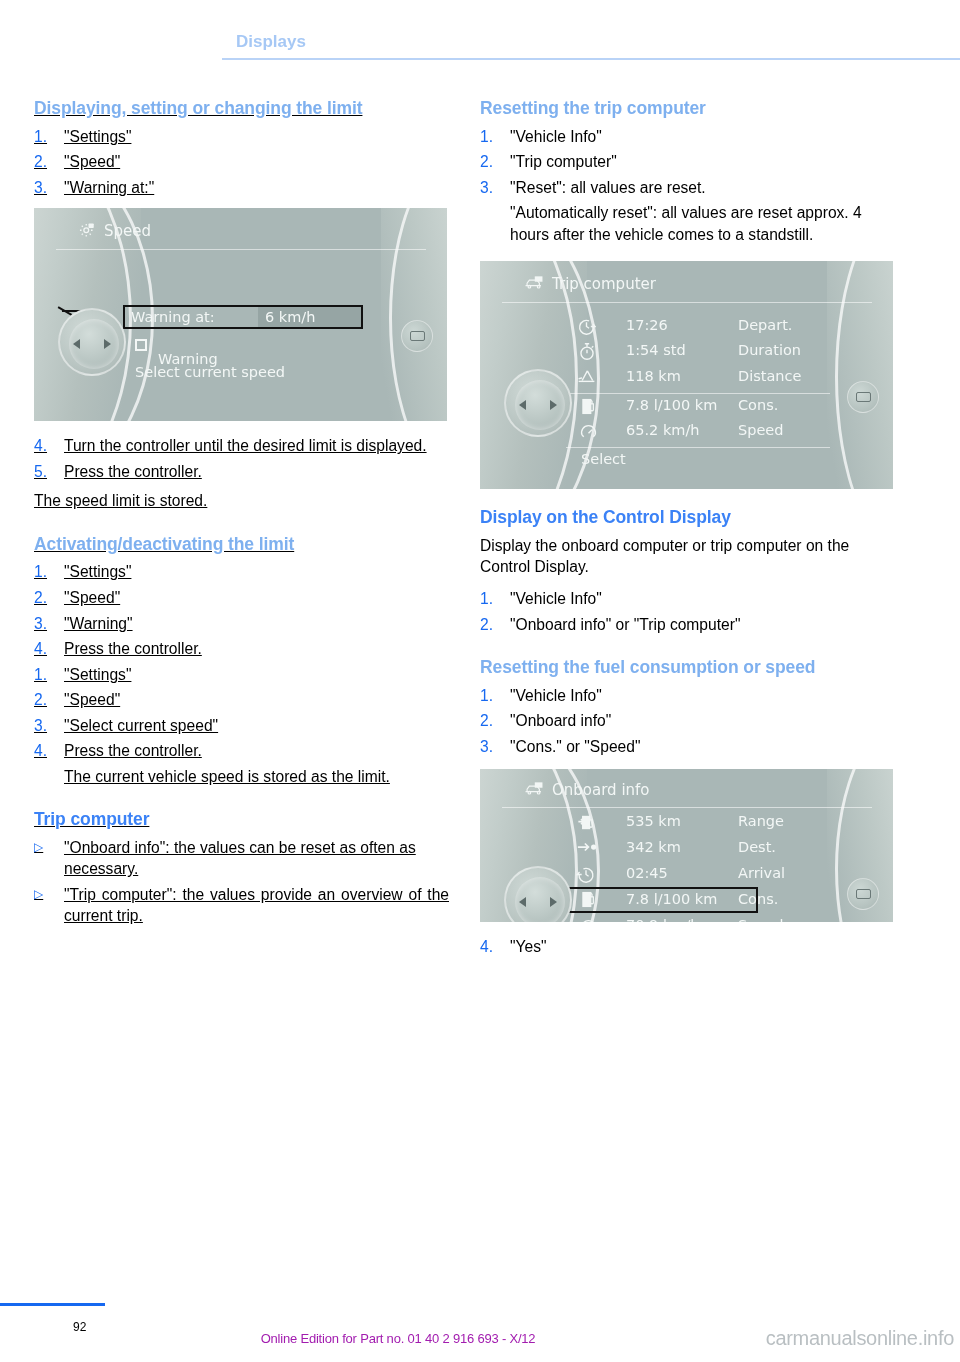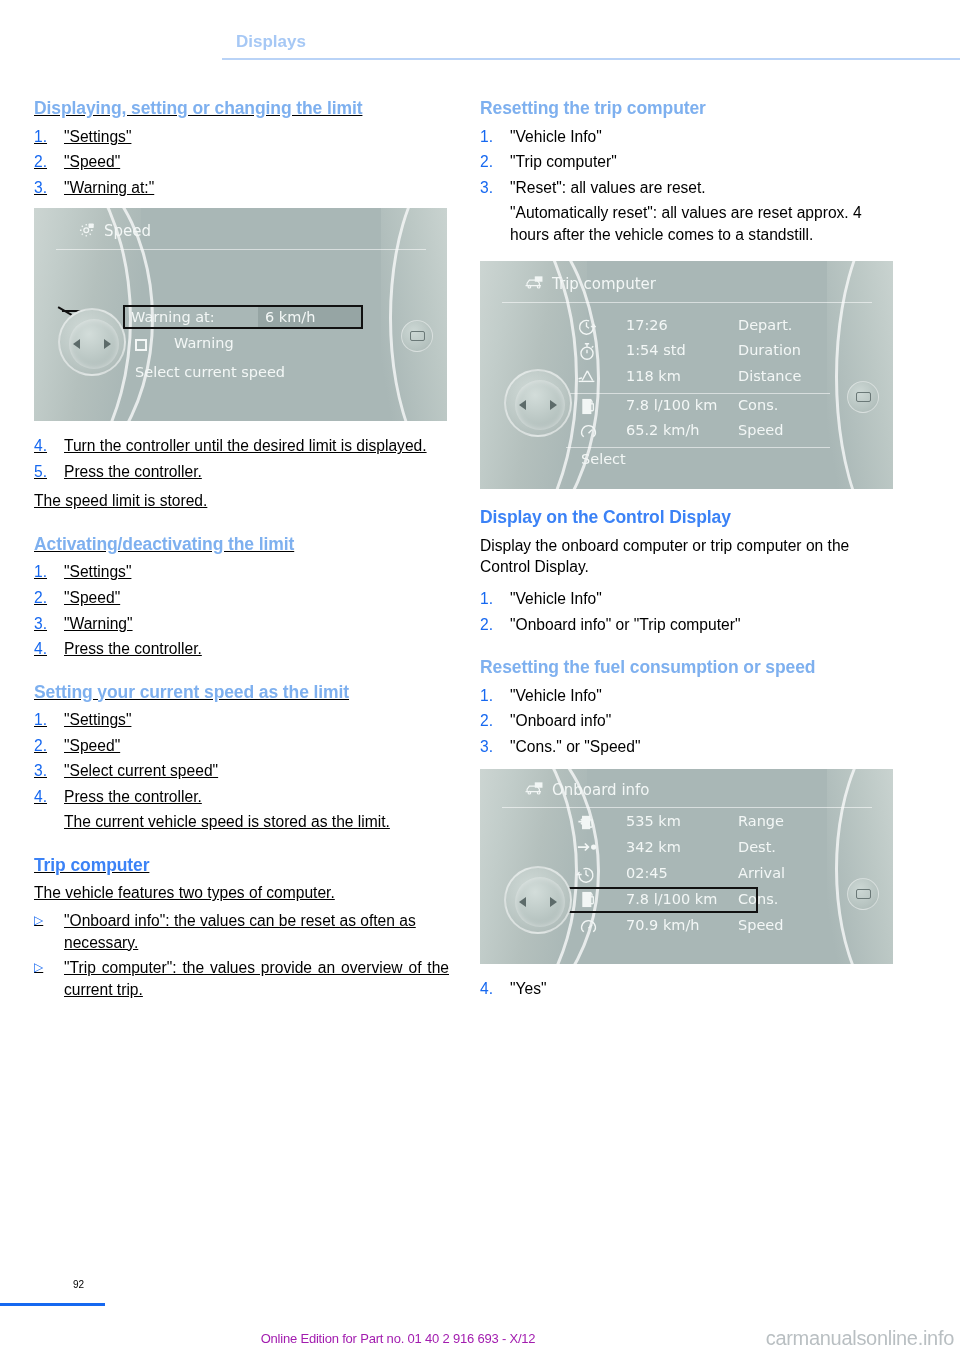--- a/index.html
+++ b/index.html
@@ -235,22 +235,22 @@
 
   
   #footer-rule {
     position: absolute;
     left: 0; top: 1303px;
     width: 105px; height: 3px;
     background: #1668f0;
   }
   #page-number {
     position: absolute;
-    left: 73px; top: 1279px;
-    font-size: 10px;
+    left: 73px; top: 1320px;
+    font-size: 12px;
     color: #000;
   }
   #footer-note {
     position: absolute;
     left: 0; top: 1331px;
     width: 796px;
     text-align: center;
     font-size: 13px;
     color: #a21caf;
     letter-spacing: -0.2px;
@@ -311,21 +311,21 @@
     </span>
     <span class="title" style="left:70px;top:14px;">Speed</span>
     <div class="hrule" style="left:22px;top:41px;width:370px;"></div>
 
     <div class="selbox-fill" style="left:224px;top:98px;width:104px;height:22px;"></div>
     <div class="selbox" style="left:89px;top:97px;width:240px;height:24px;"></div>
     <span class="row-val" style="left:97px;top:101px;">Warning at:</span>
     <span class="row-val" style="left:231px;top:101px;">6 km/h</span>
 
     <div class="chk" style="left:101px;top:131px;"></div>
-    <span class="row-val" style="left:124px;top:127px;margin-left:16px;">Warning</span>
+    <span class="row-val" style="left:124px;top:143px;">Warning</span>
 
     <span class="row-val" style="left:101px;top:156px;">Select current speed</span>
 
     <div class="leader-dot" style="left:57px;top:119px;"></div>
     <div class="leader" style="left:60px;top:121px;width:42px;transform:rotate(-150deg);"></div>
     <div class="leader" style="left:60px;top:104px;width:32px;transform:rotate(-180deg);"></div>
 
     <div class="knob-outer" style="left:24px;top:100px;width:68px;height:68px;">
       <div class="knob-inner" style="left:9px;top:9px;width:50px;height:50px;"></div>
       <div class="knob-tri tri-left" style="left:13px;top:29px;"></div>
@@ -363,21 +363,20 @@
     <li class="step">
       <span class="step-num">3.</span>
       <span class="step-text">"Warning"</span>
     </li>
     <li class="step">
       <span class="step-num">4.</span>
       <span class="step-text">Press the controller.</span>
     </li>
   </ol>
 
-  <h2 class="sec-light spaced">Setting your current speed as the limit</h2>
   <ol class="steps">
     <li class="step">
       <span class="step-num">1.</span>
       <span class="step-text">"Settings"</span>
     </li>
     <li class="step">
       <span class="step-num">2.</span>
       <span class="step-text">"Speed"</span>
     </li>
     <li class="step">
@@ -385,21 +384,20 @@
       <span class="step-text">"Select current speed"</span>
     </li>
     <li class="step">
       <span class="step-num">4.</span>
       <span class="step-text">Press the controller.</span>
     </li>
   </ol>
   <div class="sub-note">The current vehicle speed is stored as the limit.</div>
 
   <h2 class="sec-dark spaced">Trip computer</h2>
-  <p class="body">The vehicle features two types of computer.</p>
   <ul class="bullets">
     <li class="bullet">
       <span class="bullet-mark">▷</span>
       <span class="step-text">"Onboard info": the values can be reset as often as necessary.</span>
     </li>
     <li class="bullet">
       <span class="bullet-mark">▷</span>
       <span class="step-text justify">"Trip computer": the values provide an overview of the current trip.</span>
     </li>
   </ul>
@@ -534,21 +532,21 @@
     <li class="step">
       <span class="step-num">2.</span>
       <span class="step-text">"Onboard info"</span>
     </li>
     <li class="step">
       <span class="step-num">3.</span>
       <span class="step-text">"Cons." or "Speed"</span>
     </li>
   </ol>
 
-  <div class="idrive" id="fig-onboard" style="width:413px;height:195px;margin-top:12px;">
+  <div class="idrive" id="fig-onboard" style="width:413px;height:153px;margin-top:12px;">
     <div class="gradL"></div>
     <div class="arcs">
       <div class="arc" style="left:-130px;top:-58px;width:250px;height:320px;"></div>
       <div class="arc" style="left:-152px;top:-76px;width:250px;height:356px;"></div>
     </div>
     <div class="gradR">
       <div class="arcR" style="left:8px;top:-55px;width:150px;height:310px;"></div>
     </div>
 
     <span class="hdr-icon" style="left:44px;top:12px;">

